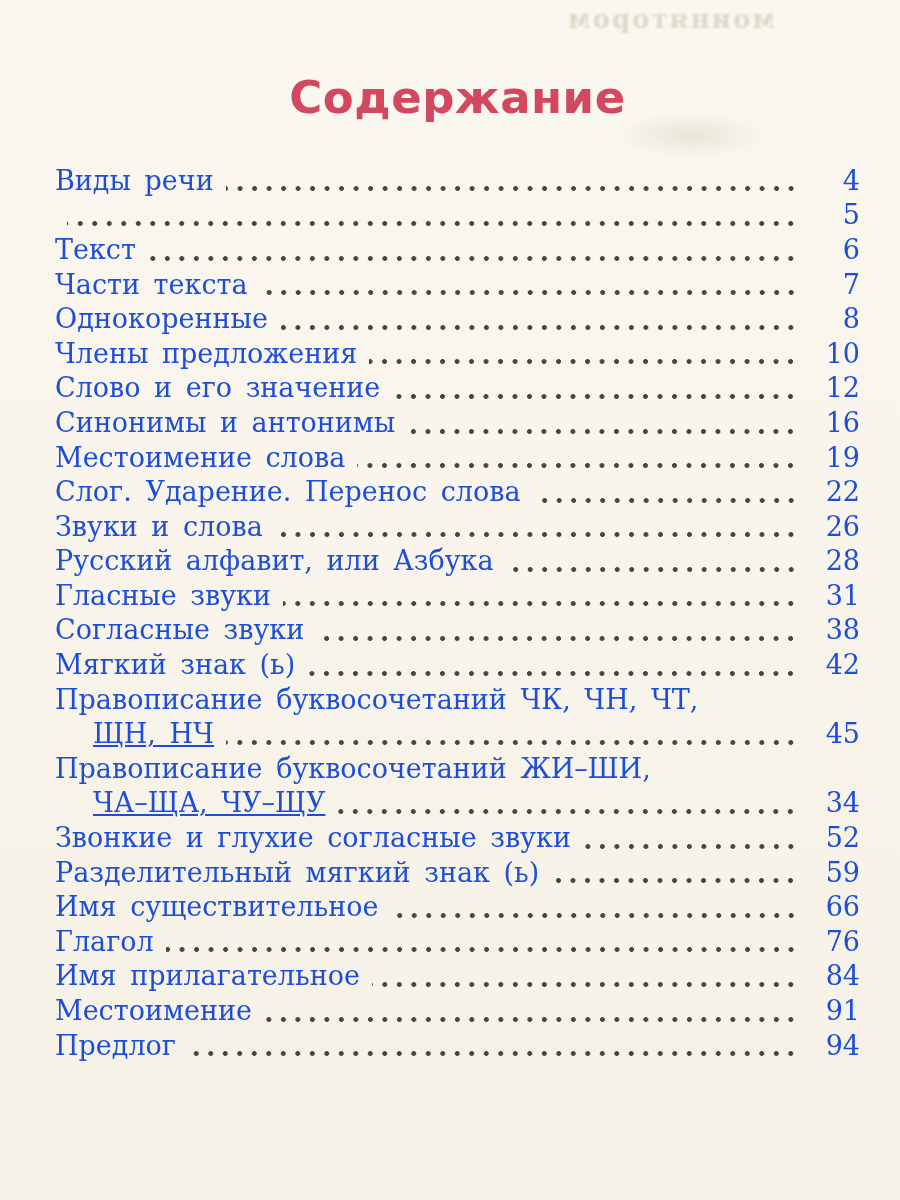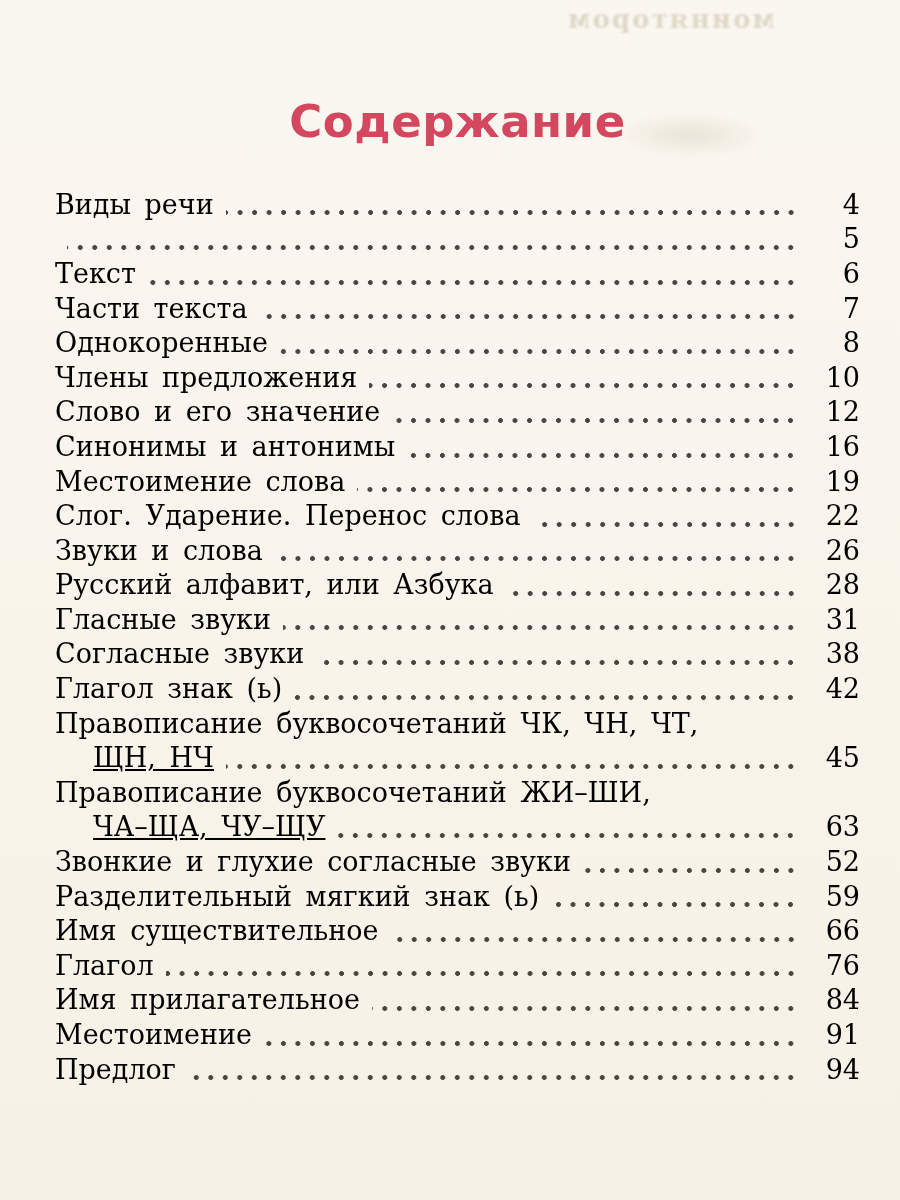--- a/index.html
+++ b/index.html
@@ -34,38 +34,38 @@
   .bleed-smudge {
     position: absolute;
     top: 112px;
     left: 615px;
     width: 150px;
     height: 46px;
     background: radial-gradient(ellipse at center, rgba(205,195,170,0.35), rgba(205,195,170,0) 70%);
     filter: blur(2px);
   }
   .title {
-    margin-top: 96px;
+    margin-top: 72px;
     text-align: center;
     font-family: "DejaVu Sans", "Liberation Sans", sans-serif;
     font-weight: bold;
     font-size: 45px;
     line-height: 1.15;
     color: #d3485e;
     letter-spacing: 0.5px;
   }
   .toc {
     margin-top: 40px;
   }
   .row {
     display: flex;
     height: 34.6px;
     line-height: 34.6px;
     font-size: 27px;
-    color: #000000;
+    color: #1d4ed8;
     word-spacing: 5px;
   }
   .row .text {
     white-space: nowrap;
     flex: 0 0 auto;
   }
   .row.indent .text { padding-left: 38px; text-decoration: underline; }
   .row .leader {
     flex: 1 1 auto;
     position: relative;
@@ -181,21 +181,21 @@
     <span class="page">31</span>
   </div>
 
   <div class="row">
     <span class="text">Согласные звуки</span>
     <span class="leader"></span>
     <span class="page">38</span>
   </div>
 
   <div class="row">
-    <span class="text">Глагол знак (ь)</span>
+    <span class="text">Мягкий знак (ь)</span>
     <span class="leader"></span>
     <span class="page">42</span>
   </div>
 
   <div class="row no-leader">
     <span class="text">Правописание буквосочетаний ЧК, ЧН, ЧТ,</span>
     <span class="leader"></span>
     <span class="page"></span>
   </div>
 
@@ -207,21 +207,21 @@
 
   <div class="row no-leader">
     <span class="text">Правописание буквосочетаний ЖИ–ШИ,</span>
     <span class="leader"></span>
     <span class="page"></span>
   </div>
 
   <div class="row indent">
     <span class="text">ЧА–ЩА, ЧУ–ЩУ</span>
     <span class="leader"></span>
-    <span class="page">63</span>
+    <span class="page">34</span>
   </div>
 
   <div class="row">
     <span class="text">Звонкие и глухие согласные звуки</span>
     <span class="leader"></span>
     <span class="page">52</span>
   </div>
 
   <div class="row">
     <span class="text">Разделительный мягкий знак (ь)</span>

